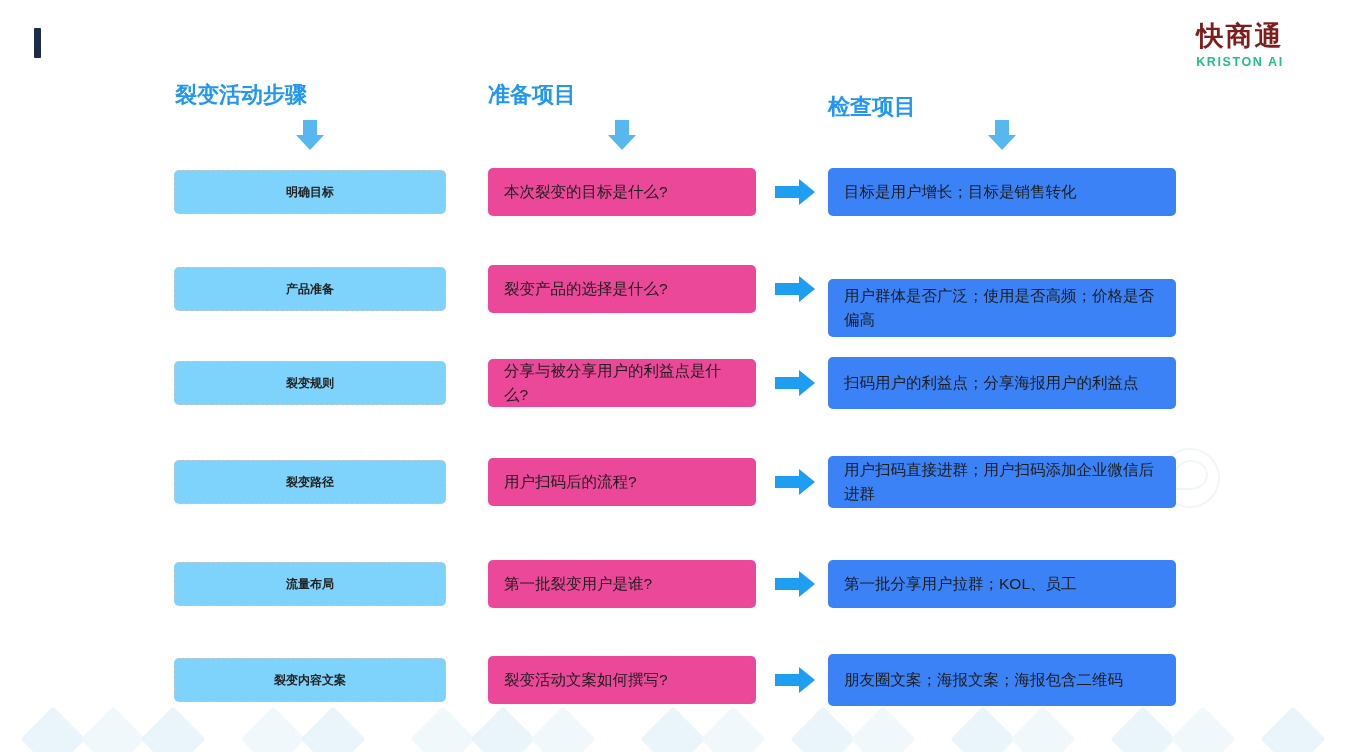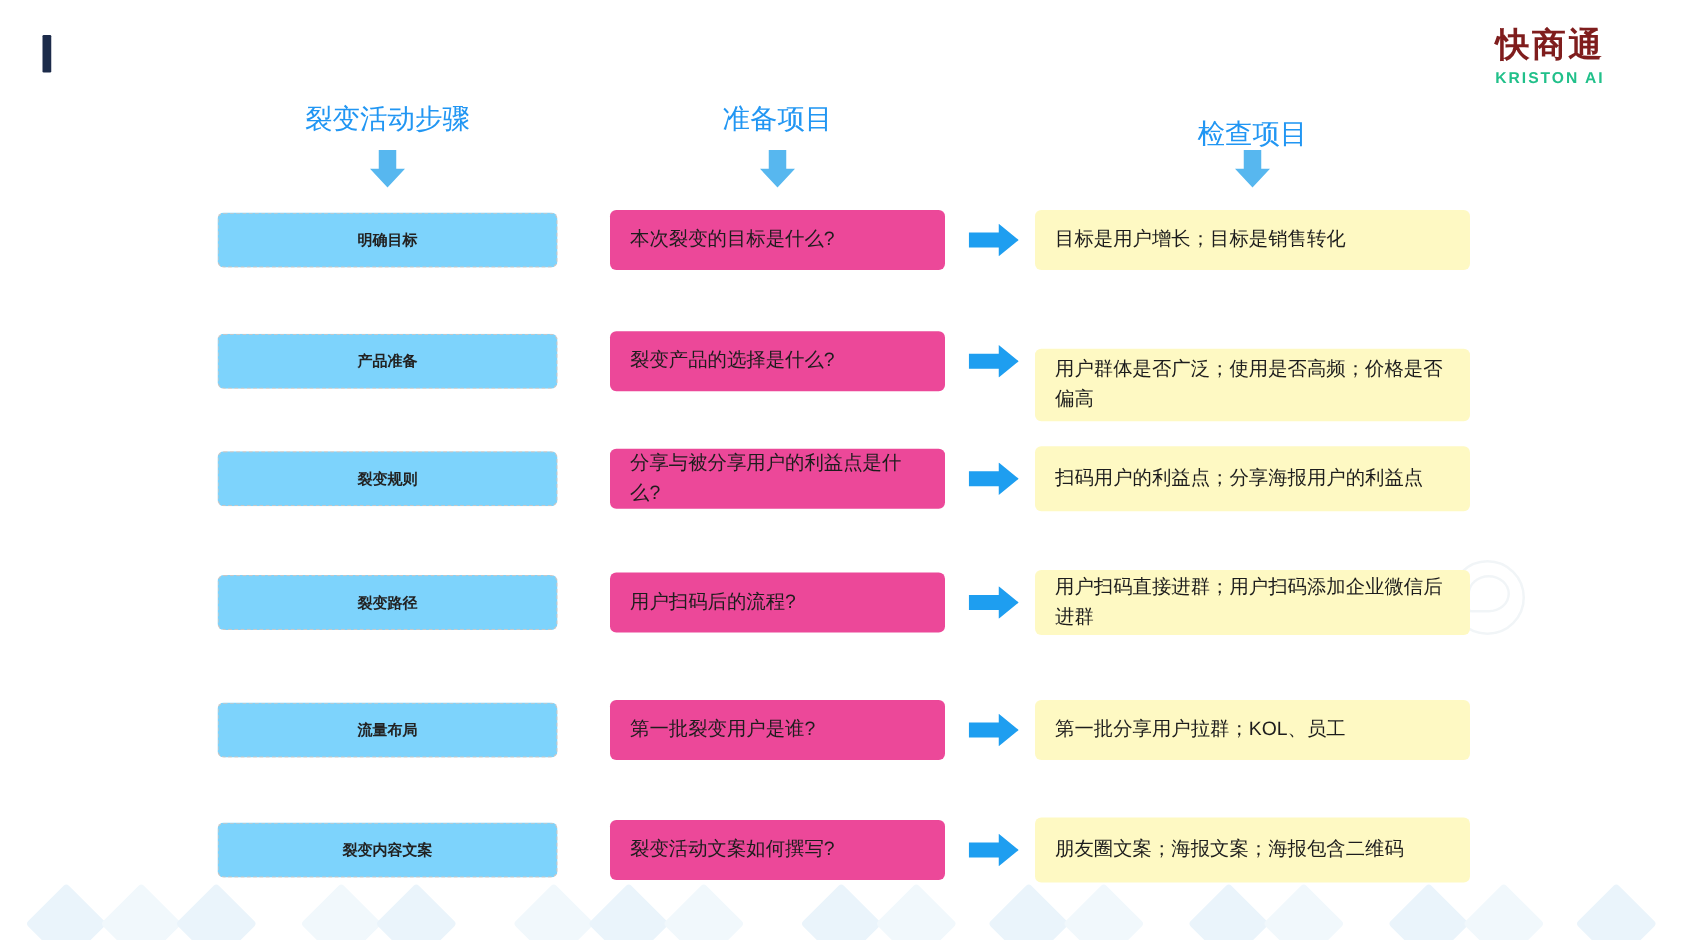--- a/index.html
+++ b/index.html
@@ -76,23 +76,23 @@
     font-size: 12.5px;
     font-weight: bold;
     color: #21c08a;
     letter-spacing: 1.6px;
     margin-top: 3px;
   }
 
   
   .col-head {
     position: absolute;
-    text-align: center;
+    text-align: left;
     font-size: 22px;
-    font-weight: normal;
+    font-weight: bold;
     color: #2196f3;
   }
   .col-head.c1 { left: 175px; width: 270px; top: 80px; }
   .col-head.c2 { left: 488px; width: 268px; top: 80px; }
   .col-head.c3 { left: 828px; width: 348px; top: 80px; margin-top: 12px; }
 
   .down-arrow {
     position: absolute;
     width: 34px;
     height: 34px;
@@ -137,21 +137,21 @@
     padding: 0 16px;
     font-size: 15.5px;
     color: #1d1d1d;
     line-height: 1.55;
   }
 
   .check-box {
     position: absolute;
     left: 828px;
     width: 348px;
-    background: #fef9c3;
+    background: #3b82f6;
     border-radius: 5px;
     box-sizing: border-box;
     display: flex;
     align-items: center;
     padding: 0 16px;
     font-size: 15.5px;
     color: #1d1d1d;
     line-height: 1.55;
   }
 

